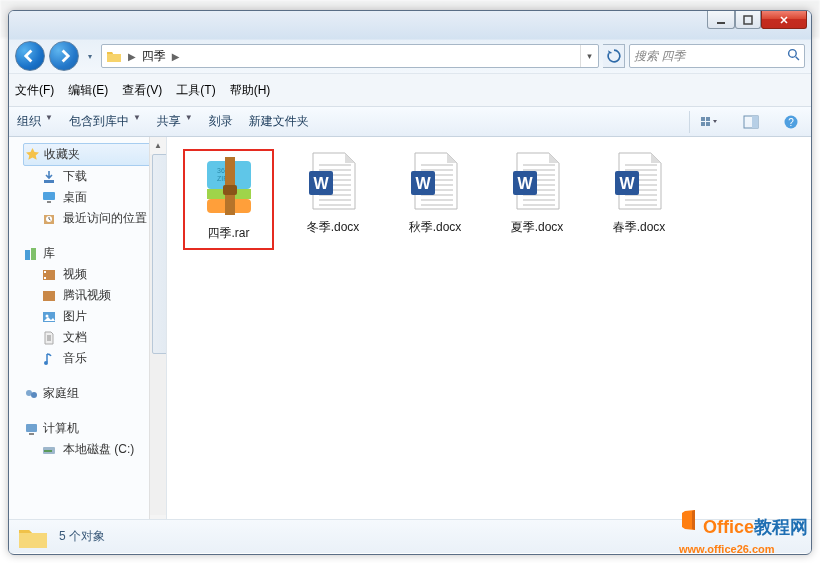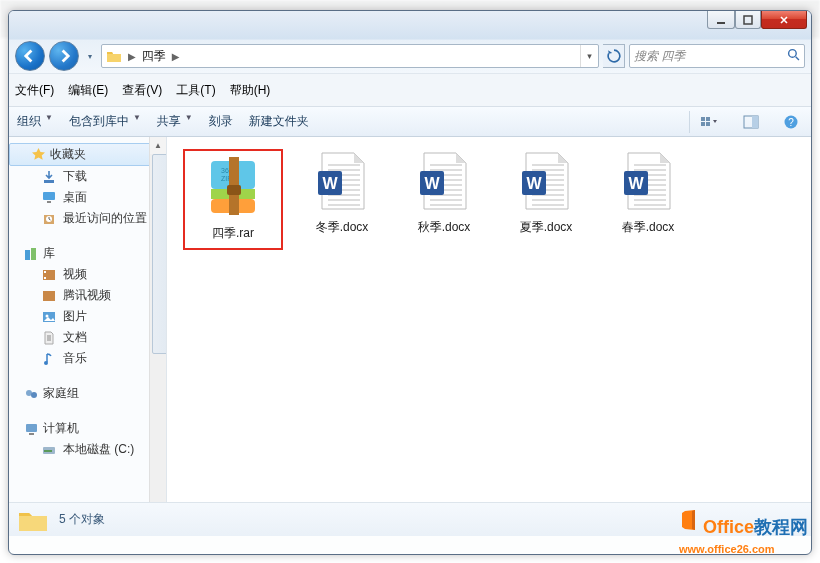--- a/index.html
+++ b/index.html
@@ -49,38 +49,38 @@
 .toolbar .iconbtn { width:24px; height:22px; display:flex; align-items:center; justify-content:center; color:#4a6a8a; }
 .toolbar .iconbtn.view { width:34px; border-left:1px solid #cdd9e5; padding-left:4px; }
 
 
 .body { display:flex; height:calc(100% - 28px - 34px - 22px - 30px - 34px); }
 .sidebar { width:158px; border-right:1px solid #dfe6ec; background:#fafcfe; overflow-y:auto; position:relative; }
 .sidebar::-webkit-scrollbar { width:16px; }
 .tree { padding:6px 0; font-size:12px; }
 .tree .grp { margin-bottom:14px; }
 .tree .hdr { display:flex; align-items:center; gap:4px; padding:2px 4px 2px 14px; color:#333; }
-.tree .hdr.sel { background:linear-gradient(180deg,#eaf3fd,#d8ebfb); border:1px solid #a7cdf0; border-radius:2px; margin:0 0; padding-left:20px; }
+.tree .hdr.sel { background:linear-gradient(180deg,#eaf3fd,#d8ebfb); border:1px solid #a7cdf0; border-radius:2px; margin:0 14px; padding-left:0; }
 .tree .item { display:flex; align-items:center; gap:6px; padding:2px 4px 2px 32px; color:#333; }
 .tree .ico { width:16px; height:16px; display:flex; align-items:center; justify-content:center; }
 
 
 .sb { position:absolute; right:0; top:0; bottom:0; width:17px; background:#f0f0f0; border-left:1px solid #e0e0e0; }
 .sb .up,.sb .dn { height:17px; background:#f4f4f4; display:flex; align-items:center; justify-content:center; font-size:8px; color:#666; }
 .sb .thumb { position:absolute; top:17px; left:2px; right:2px; height:200px; background:linear-gradient(90deg,#e8eef4,#cfdceb); border:1px solid #b8c8d8; border-radius:2px; }
 .sb .dn { position:absolute; bottom:0; width:100%; }
 
 
 .content { flex:1; background:#fff; padding:12px 16px; display:flex; flex-wrap:wrap; align-content:flex-start; gap:16px 16px; }
 .file { width:86px; display:flex; flex-direction:column; align-items:center; gap:6px; font-size:12px; color:#222; text-align:center; }
-.file.hl { border:2px solid #e52b20; padding:4px 2px 6px; width:100px; }
+.file.hl { border:2px solid #e52b20; padding:4px 2px 6px; width:91px; }
 .thumb { width:64px; height:64px; display:flex; align-items:center; justify-content:center; }
 
 
-.status { position:absolute; left:0; right:0; bottom:18px; height:34px; border-top:1px solid #dde5ec; background:linear-gradient(180deg,#f5f9fd,#eaf1f8); display:flex; align-items:center; padding:0 8px; font-size:12px; color:#3a5a7a; gap:10px; }
+.status { position:absolute; left:0; right:0; bottom:1px; height:34px; border-top:1px solid #dde5ec; background:linear-gradient(180deg,#f5f9fd,#eaf1f8); display:flex; align-items:center; padding:0 8px; font-size:12px; color:#3a5a7a; gap:10px; }
 .status .foldico { width:32px; height:26px; }
 
 
 .folder-svg { fill:#f7d36b; }
 </style>
 </head>
 <body>
 
 <div class="bg-blur"></div>
 

